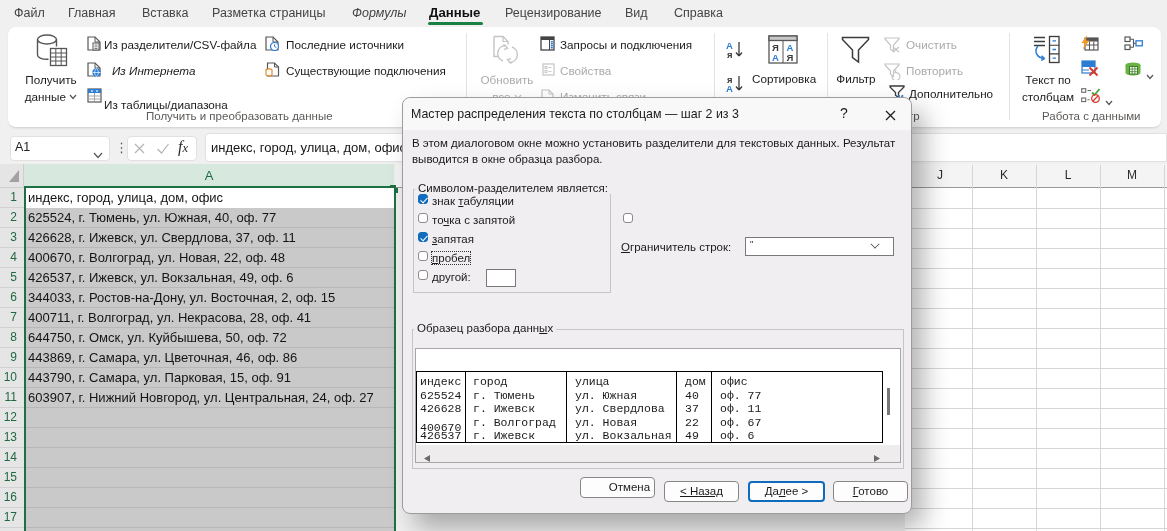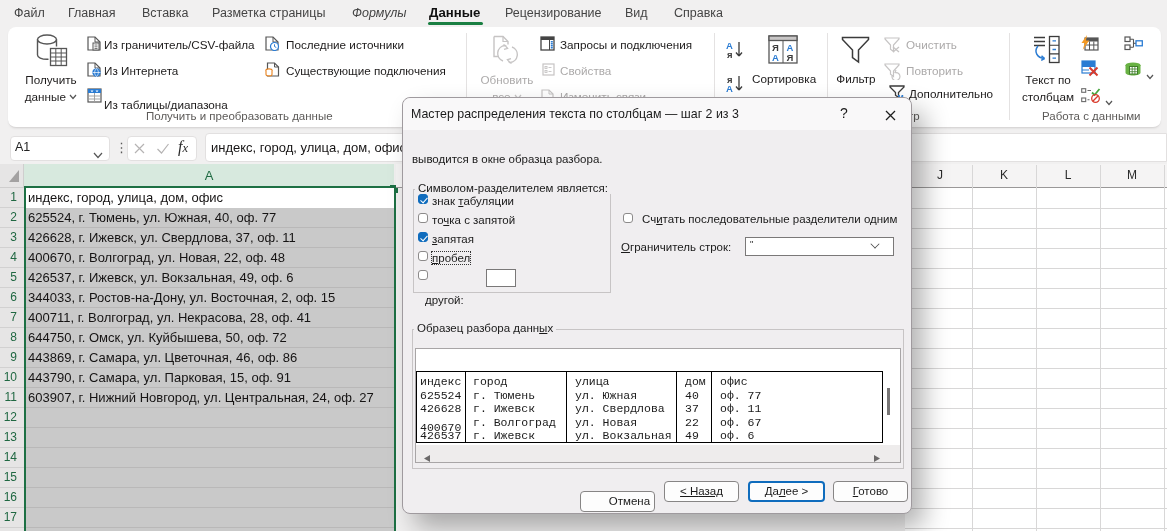--- a/index.html
+++ b/index.html
@@ -70,28 +70,28 @@
 <div class="rbig" style="left:22px; top:71px; width:58px; line-height:17px;">Получить<br>данные <svg width="8" height="6" viewBox="0 0 8 6" style="vertical-align:1px;">
       <path d="M1 1 l3 3.5 3 -3.5" fill="none" stroke="#565656" stroke-width="1.2"></path>
     </svg></div>
 
 <svg class="abs" style="left:87px; top:36px;" width="15" height="15" viewBox="0 0 15 15">
   <path d="M1 1 h7 l5 5 v8 h-12 z" fill="#fff" stroke="#565656" stroke-width="1.2"></path>
   <path d="M8 1 v5 h5" fill="none" stroke="#565656" stroke-width="1"></path>
   <rect x="6" y="7" width="6" height="7" fill="#fff" stroke="#565656" stroke-width="1"></rect>
   <path d="M7.5 9 h3 M7.5 10.8 h3 M7.5 12.5 h3" stroke="#565656" stroke-width=".8"></path>
 </svg>
-<div class="ritem" style="left:104px; top:38px;">Из граничитель/CSV-файла</div>
+<div class="ritem" style="left:104px; top:38px;">Из разделители/CSV-файла</div>
 <svg class="abs" style="left:87px; top:62px;" width="15" height="15" viewBox="0 0 15 15">
   <path d="M1 1 h7 l5 5 v8 h-12 z" fill="#fff" stroke="#565656" stroke-width="1.2"></path>
   <path d="M8 1 v5 h5" fill="none" stroke="#565656" stroke-width="1"></path>
   <circle cx="9.5" cy="10.5" r="4.2" fill="#2b7cd3"></circle>
   <path d="M5.5 10.5 h8 M9.5 6.5 c-2.5 2.5 -2.5 5.5 0 8 M9.5 6.5 c2.5 2.5 2.5 5.5 0 8" stroke="#fff" stroke-width=".7" fill="none"></path>
 </svg>
-<div class="ritem" style="left:104px; top:64px;">Из Интернета</div>
+<div class="ritem" style="left:112px; top:64px;font-style:italic;">Из Интернета</div>
 <svg class="abs" style="left:87px; top:88px;" width="15" height="15" viewBox="0 0 15 15">
   <rect x="1" y="1" width="13" height="13" fill="#fff" stroke="#565656" stroke-width="1.2"></rect>
   <rect x="1" y="1" width="13" height="4" fill="#2b7cd3"></rect>
   <path d="M3.5 2.5 l1.5 1.7 1.5 -1.7 z M8.5 2.5 l1.5 1.7 1.5 -1.7 z" fill="#fff"></path>
   <path d="M1 8 h13 M1 11 h13 M7.5 5 v9" stroke="#9b9b9b" stroke-width=".9"></path>
 </svg>
 <div class="ritem" style="left:104px; top:90px;margin-top:8px;">Из таблицы/диапазона</div>
 
 <svg class="abs" style="left:265px; top:36px;" width="15" height="15" viewBox="0 0 15 15">
   <path d="M1 1 h7 l5 5 v8 h-12 z" fill="#fff" stroke="#565656" stroke-width="1.2"></path>
@@ -330,39 +330,39 @@
 <div class="abs" style="left:26px; top:188px; width:368px; height:20px; background:#fff; font-size:13px; line-height:19px; color:#161414; padding-left:2px; white-space:nowrap;">индекс, город, улица, дом, офис</div>
 
 <div id="dlg">
   <div id="dlg-title"></div>
   <div class="dtext" style="left:8px; top:9px; font-size:12.4px;">Мастер распределения текста по столбцам — шаг 2 из 3</div>
   <div class="dtext" style="left:437px; top:7px; font-size:14px; color:#1a1a1a;">?</div>
   <div class="abs" style="left:482px; top:9px;"><svg width="11" height="11" viewBox="0 0 11 11">
         <path d="M1 1 L10 10 M10 1 L1 10" stroke="#1f1f1f" stroke-width="1.3"></path>
       </svg></div>
 
+  <div class="dtext" style="left:9px; top:39px;">В этом диалоговом окне можно установить разделители для текстовых данных. Результат</div>
   <div class="dtext" style="left:9px; top:55px;">выводится в окне образца разбора.</div>
 
   <div class="gbox" style="left:10px; top:91px; width:198px; height:104px;"></div>
   <div class="glab" style="left:12px; top:84px;">Символом-разделителем является:</div>
 
   <div class="cb on" style="left:15px; top:96px;"></div>
     <div class="cblab" style="left:29px; top:97px;">знак <u>т</u>абуляции</div>
   <div class="cb" style="left:15px; top:115px;"></div>
     <div class="cblab" style="left:29px; top:116px;">то<u>ч</u>ка с запятой</div>
   <div class="cb on" style="left:15px; top:134px;"></div>
     <div class="cblab" style="left:29px; top:135px;"><u>з</u>апятая</div>
   <div class="cb" style="left:15px; top:153px;"></div>
     <div class="cblab" style="left:29px; top:154px; outline:1px dotted #333;"><u>п</u>робел</div>
   <div class="cb" style="left:15px; top:172px;"></div>
-    <div class="cblab" style="left:22px; top:173px;margin-top:23px;"><u>д</u>ругой:</div>
+    <div class="cblab" style="left:29px; top:173px;"><u>д</u>ругой:</div>
   <div class="abs" style="left:83px; top:171px; width:30px; height:18px; background:#fff; border:1px solid #7a7878;"></div>
 
   <div class="cb" style="left:220px; top:115px;"></div>
-    <div class="cblab" style="left:239px; top:115px;">Сч<u>и</u>тать последовательные разделители одним</div>
   <div class="cblab" style="left:218px; top:143px;"><u>О</u>граничитель строк:</div>
   <div class="abs" style="left:342px; top:139px; width:149px; height:19px; background:#fff; border:1px solid #7a7878;"></div>
   <div class="abs" style="left:347px; top:141px; font-size:9px; color:#222;">"</div>
   <div class="abs" style="left:468px; top:142px; width:8px; height:8px; border:solid #444; border-width:0 0 1.4px 1.4px; transform:rotate(-45deg) scale(.8);"></div>
 
   <div class="gbox" style="left:9px; top:231px; width:492px; height:140px;"></div>
   <div class="glab" style="left:11px; top:224px;">Образец разбора данн<u>ы</u>х</div>
   <div class="abs" style="left:12px; top:250px; width:486px; height:115px; background:#fff; border:1px solid #a8a5a6;"></div>
   <div class="abs" style="left:13px; top:347px; width:484px; height:17px; background:#eeecec;"></div>
 
@@ -399,17 +399,17 @@
     </div>
 
   <div class="abs" style="left:20px; top:351px;"><svg width="8" height="9" viewBox="0 0 8 9">
         <path d="M7 1 L1 4.5 L7 8 z" fill="#6b6969"></path>
       </svg></div>
   <div class="abs" style="left:470px; top:351px;"><svg width="8" height="9" viewBox="0 0 8 9">
         <path d="M1 1 L7 4.5 L1 8 z" fill="#6b6969"></path>
       </svg></div>
   <div class="abs" style="left:484px; top:290px; width:3px; height:27px; background:#777575;"></div>
 
-  <div class="btn" style="left:177px; top:393px; width:75px;padding-left:24px;">Отмена</div>
+  <div class="btn" style="left:177px; top:379px; width:75px;padding-left:24px;">Отмена</div>
   <div class="btn" style="left:261px; top:383px; width:75px;text-decoration:underline;">&lt; <u>Н</u>азад</div>
   <div class="btn def" style="left:345px; top:383px; width:77px;">Да<u>л</u>ее &gt;</div>
   <div class="btn" style="left:430px; top:383px; width:75px;"><u>Г</u>отово</div>
 </div>
 
 </body></html>

